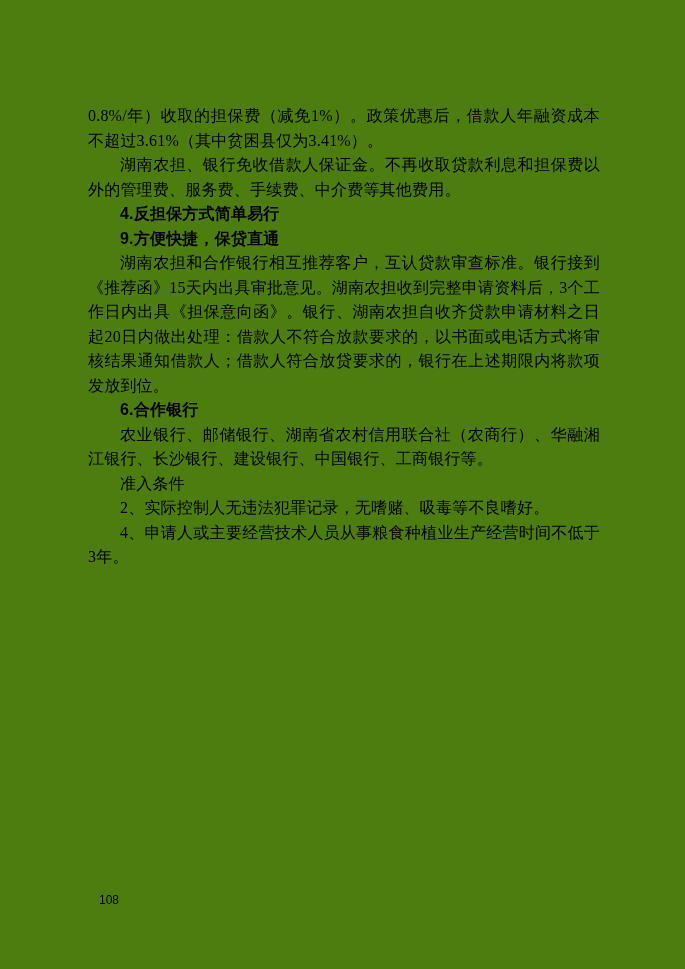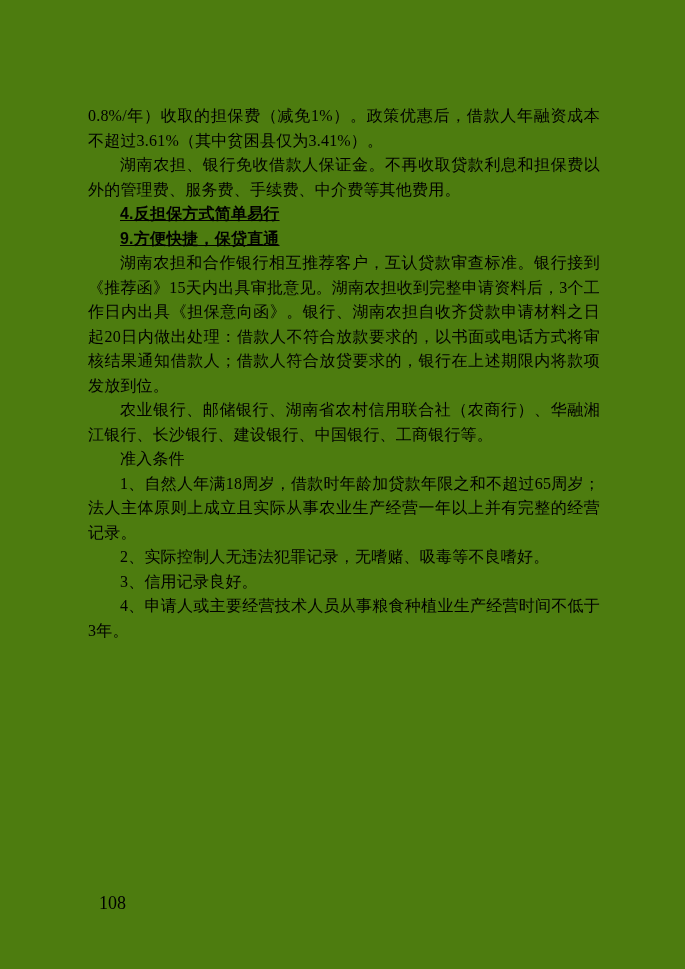--- a/index.html
+++ b/index.html
@@ -31,42 +31,40 @@
     margin: 0;
     text-indent: 2em;
     word-break: break-all;
   }
   .para.no-indent {
     text-indent: 0;
   }
   .para.heading {
     font-family: "Liberation Sans", "DejaVu Sans", sans-serif;
     font-weight: bold;
-    text-decoration: underline;
   }
   .page-number {
     position: absolute;
     left: 99px;
     top: 893px;
-    font-family: Liberation Serif, serif;
-    font-size: 18px;
+    font-family: Liberation Sans, sans-serif;
+    font-size: 12px;
     color: #000000;
   }
 </style>
 </head>
 <body>
 
 <div class="page">
   <div class="content">
     <p class="para no-indent">0.8%/年）收取的担保费（减免1%）。政策优惠后，借款人年融资成本不超过3.61%（其中贫困县仅为3.41%）。</p>
     <p class="para">湖南农担、银行免收借款人保证金。不再收取贷款利息和担保费以外的管理费、服务费、手续费、中介费等其他费用。</p>
     <p class="para heading">4.反担保方式简单易行</p>
     <p class="para heading">9.方便快捷，保贷直通</p>
     <p class="para">湖南农担和合作银行相互推荐客户，互认贷款审查标准。银行接到《推荐函》15天内出具审批意见。湖南农担收到完整申请资料后，3个工作日内出具《担保意向函》。银行、湖南农担自收齐贷款申请材料之日起20日内做出处理：借款人不符合放款要求的，以书面或电话方式将审核结果通知借款人；借款人符合放贷要求的，银行在上述期限内将款项发放到位。</p>
+    <p class="para heading">6.合作银行</p>
     <p class="para">农业银行、邮储银行、湖南省农村信用联合社（农商行）、华融湘江银行、长沙银行、建设银行、中国银行、工商银行等。</p>
     <p class="para">准入条件</p>
-    <p class="para">1、自然人年满18周岁，借款时年龄加贷款年限之和不超过65周岁；法人主体原则上成立且实际从事农业生产经营一年以上并有完整的经营记录。</p>
     <p class="para">2、实际控制人无违法犯罪记录，无嗜赌、吸毒等不良嗜好。</p>
-    <p class="para">3、信用记录良好。</p>
     <p class="para">4、申请人或主要经营技术人员从事粮食种植业生产经营时间不低于3年。</p>
   </div>
   <div class="page-number">108</div>
 </div>
 
 </body></html>

